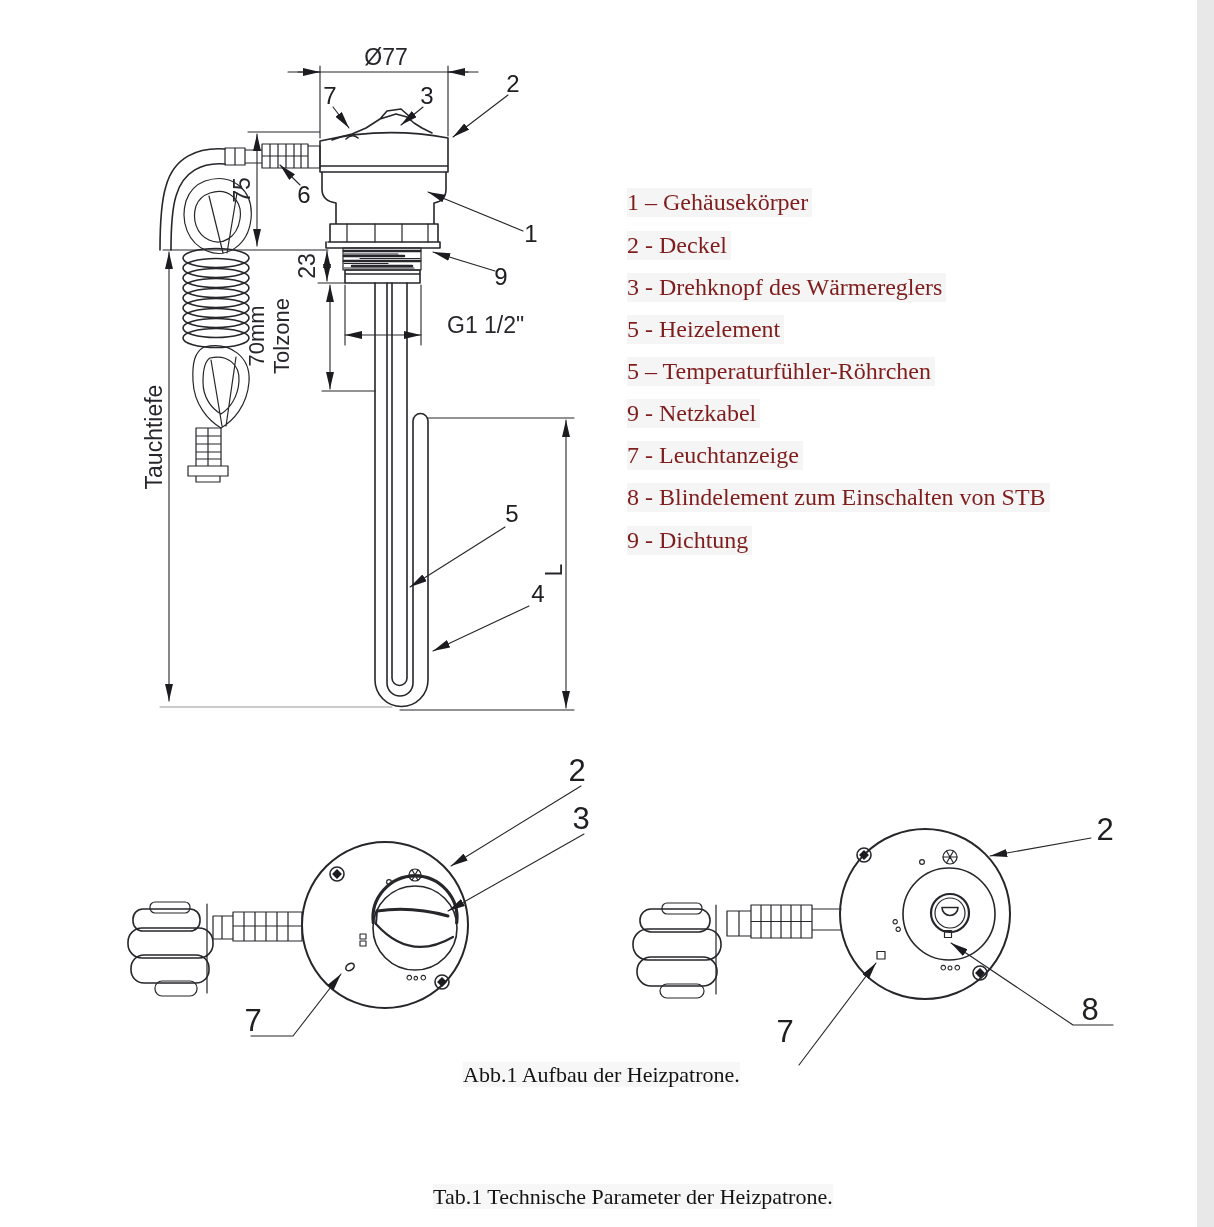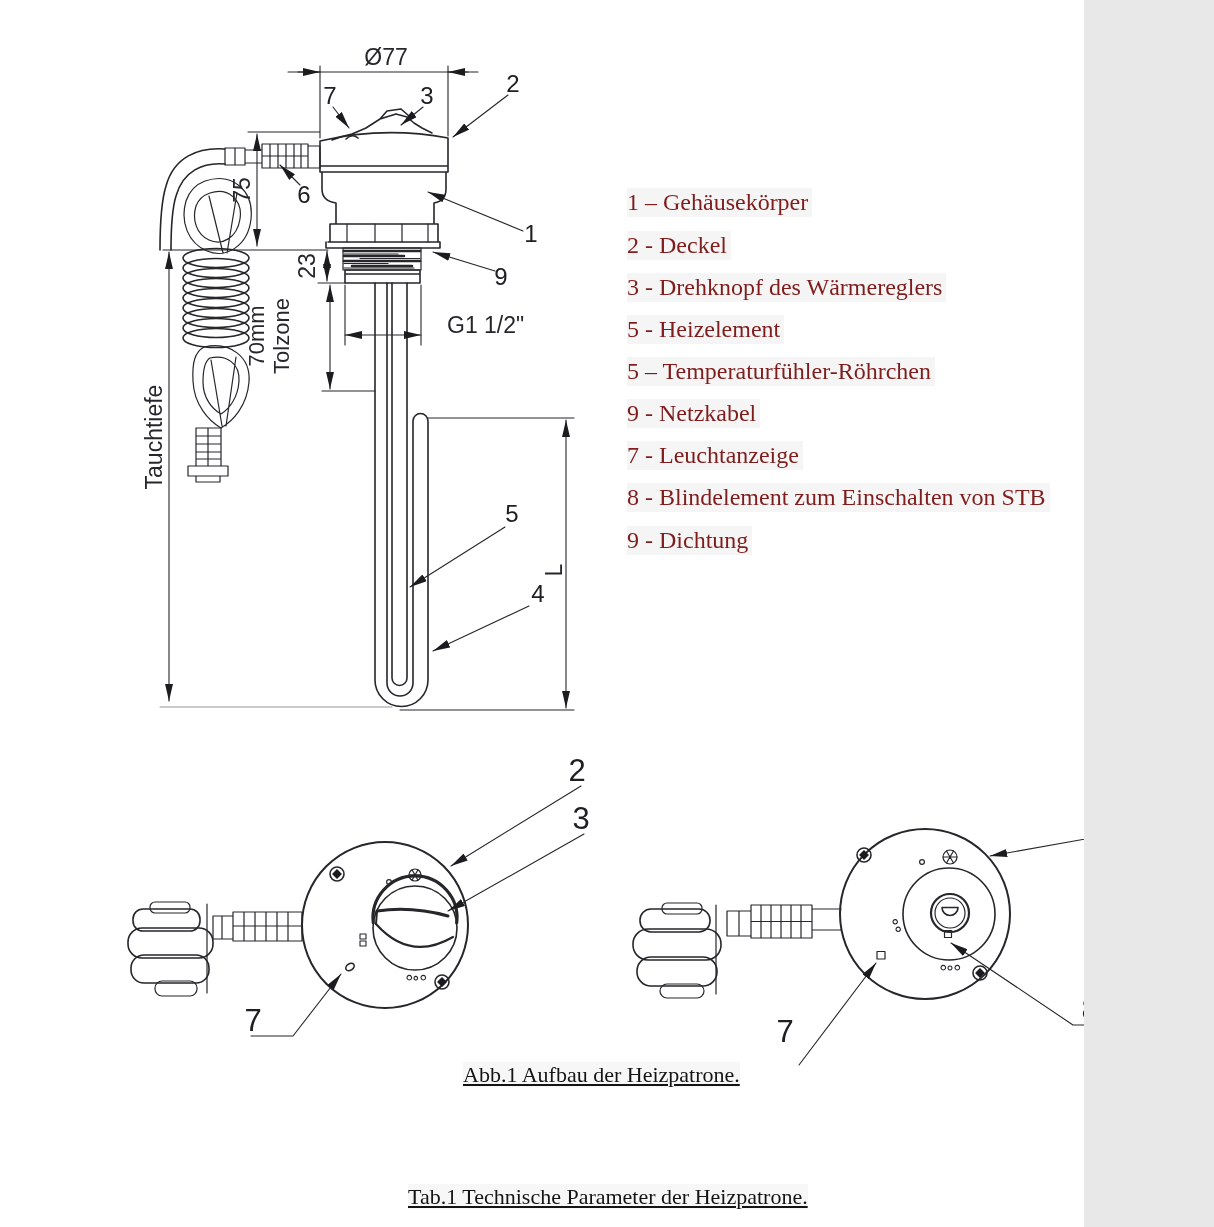--- a/index.html
+++ b/index.html
@@ -1,32 +1,32 @@
 <!DOCTYPE html>
 <html><head>
 <meta charset="utf-8">
 <style>
   html,body{margin:0;padding:0;background:#e8e8e8;}
-  #page{position:relative;width:1084px;height:1227px;background:#ffffff;overflow:hidden;
+  #page{position:relative;width:1197px;height:1227px;background:#ffffff;overflow:hidden;
         font-family:"Liberation Serif",serif;}
   svg{position:absolute;left:0;top:0;}
   svg *{vector-effect:none;}
   .ln{stroke:#26262b;fill:none;stroke-width:1.6;stroke-linecap:round;stroke-linejoin:round;}
   .w1{stroke-width:1.1;} .w12{stroke-width:1.2;} .w2{stroke-width:2;} .w22{stroke-width:2.2;}
   .w26{stroke-width:2.6;} .w3{stroke-width:3;} .w32{stroke-width:3.2;}
   .lite{stroke:#97979c;stroke-width:1;}
   .dark{fill:#1b1b20;stroke:none;}
   .dim{font-family:"Liberation Sans",sans-serif;font-size:23px;fill:#26262c;}
   .dimb{font-family:"Liberation Sans",sans-serif;font-size:22px;fill:#26262c;}
   .co{font-family:"Liberation Sans",sans-serif;font-size:24px;fill:#202024;}
   .colg{font-family:"Liberation Sans",sans-serif;font-size:31px;fill:#202024;}
   .legend{position:absolute;left:627px;top:0;width:480px;}
   .lg-row{position:absolute;left:0;white-space:nowrap;font-size:24px;color:#7f1d1d;}
   .lg-row span{background:rgba(120,120,120,0.07);padding:1px 4px 2px 0;}
-  .caption{position:absolute;white-space:nowrap;font-size:22px;color:#141414;text-decoration:underline;}
+  .caption{position:absolute;white-space:nowrap;font-size:22px;color:#141414;}
   .caption span{background:rgba(120,120,120,0.06);}
 </style>
 </head>
 <body>
 
 <div id="page">
 
 <svg width="1214" height="1227" viewBox="0 0 1214 1227">
   <defs>
     <marker id="arr" orient="auto-start-reverse" markerUnits="userSpaceOnUse" markerWidth="18" markerHeight="8" refX="17.2" refY="4">
@@ -249,15 +249,15 @@
     <div class="lg-row" style="top:274px"><span>3 - Drehknopf des Wärmereglers</span></div>
     <div class="lg-row" style="top:316px"><span>5 - Heizelement</span></div>
     <div class="lg-row" style="top:358px"><span>5 – Temperaturfühler-Röhrchen</span></div>
     <div class="lg-row" style="top:400px"><span>9 - Netzkabel</span></div>
     <div class="lg-row" style="top:442px"><span>7 - Leuchtanzeige</span></div>
     <div class="lg-row" style="top:484px"><span>8 - Blindelement zum Einschalten von STB</span></div>
     <div class="lg-row" style="top:527px"><span>9 - Dichtung</span></div>
   </div>
 
   <div class="caption" style="left:463px;top:1062px"><span>Abb.1 Aufbau der Heizpatrone.</span></div>
-  <div class="caption" style="left:408px;top:1184px"><span>Tab.1 Technische Parameter der Heizpatrone.</span></div>
+  <div class="caption" style="left:433px;top:1184px"><span>Tab.1 Technische Parameter der Heizpatrone.</span></div>
 
 </div>
 
 </body></html>

